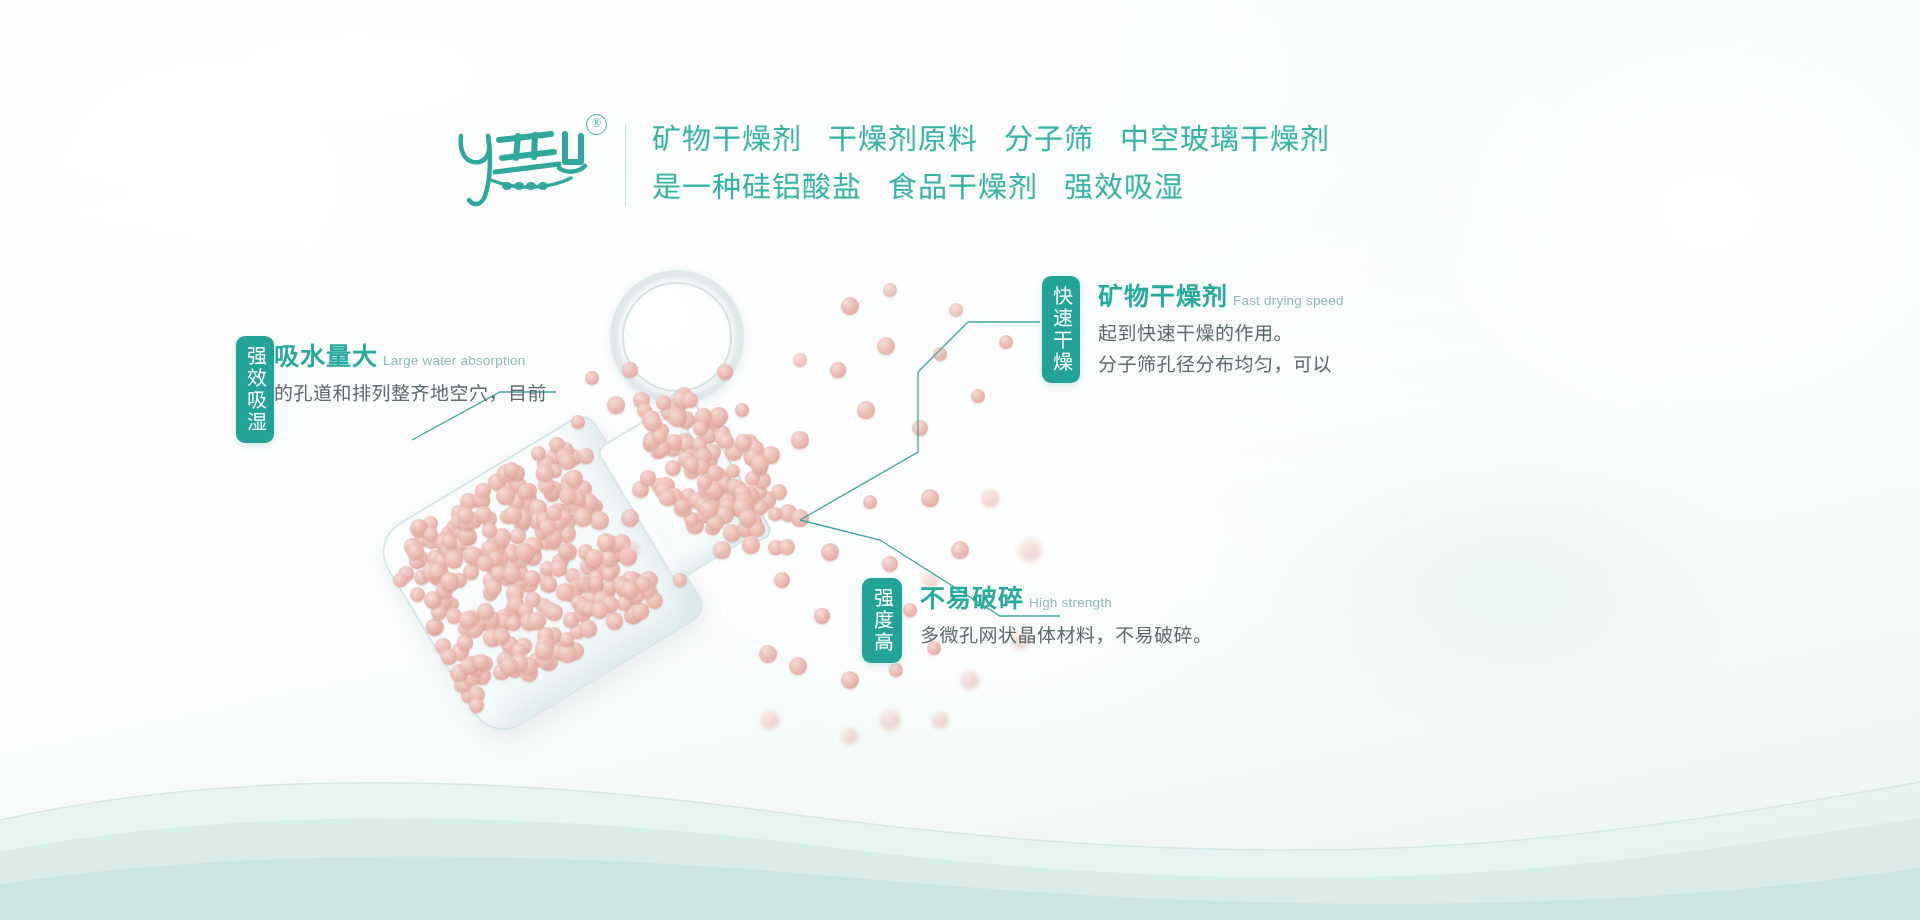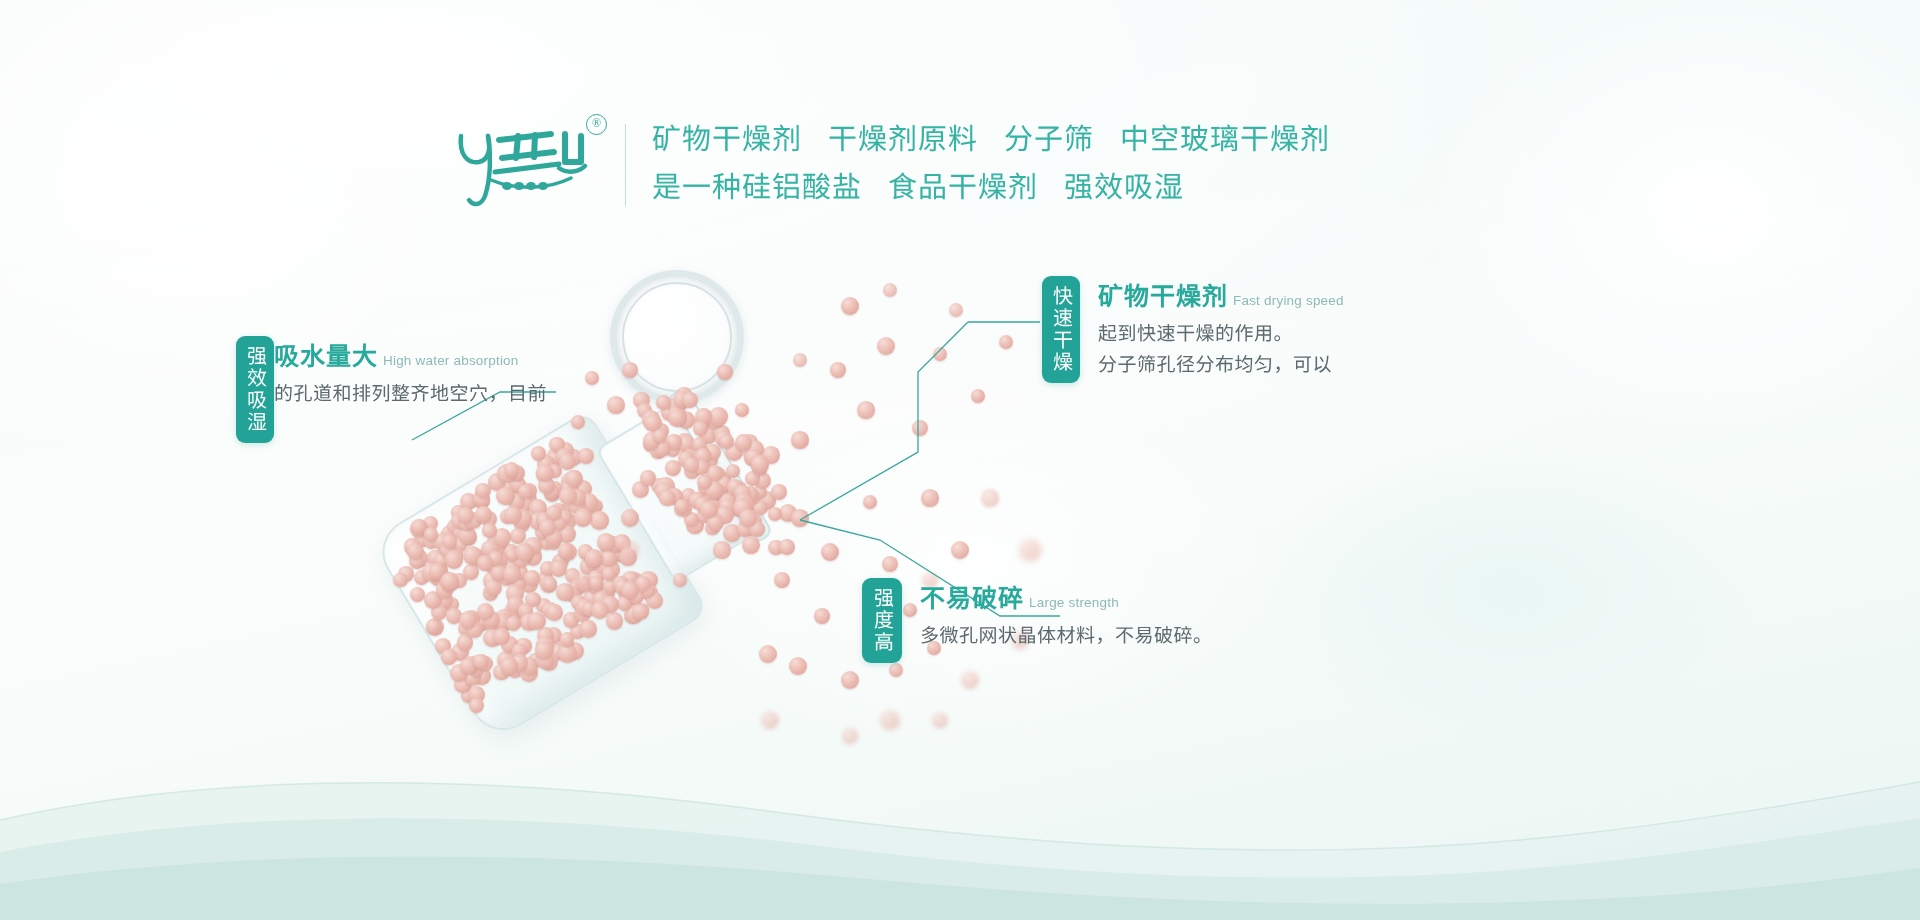--- a/index.html
+++ b/index.html
@@ -672,21 +672,21 @@
     </g>
   </svg>
 
   <div class="callout" id="callout-absorption">
     <div class="badge">
       <span>强效吸湿</span>
     </div>
     <div class="co-text" style="position:absolute;left:0;top:0;padding-left:0;">
       <div class="co-head">
         <span class="co-title">吸水量大</span>
-        <span class="co-sub">High water absorption</span>
+        <span class="co-sub">Large water absorption</span>
       </div>
       <div class="co-body">的孔道和排列整齐地空穴，目前</div>
     </div>
   </div>
 
   <div class="callout" id="callout-speed">
     <div class="badge">
       <span>快速干燥</span>
     </div>
     <div class="co-text">
@@ -699,21 +699,21 @@
     </div>
   </div>
 
   <div class="callout" id="callout-strength">
     <div class="badge">
       <span>强度高</span>
     </div>
     <div class="co-text">
       <div class="co-head">
         <span class="co-title">不易破碎</span>
-        <span class="co-sub">Large strength</span>
+        <span class="co-sub">High strength</span>
       </div>
       <div class="co-body">多微孔网状晶体材料，不易破碎。</div>
     </div>
   </div>
 
   <div class="waves">
     <svg viewBox="0 0 1920 250" preserveAspectRatio="none" xmlns="http://www.w3.org/2000/svg">
       <path d="M0,150 C240,96 520,108 760,140 C1010,174 1280,196 1560,166 C1700,151 1830,128 1920,112 L1920,250 L0,250 Z" fill="#e4f2ef" opacity="0.85"></path>
       <path d="M0,182 C260,132 560,144 820,176 C1080,208 1340,220 1600,192 C1720,179 1840,160 1920,148 L1920,250 L0,250 Z" fill="#d7ebe7" opacity="0.9"></path>
       <path d="M0,214 C280,172 600,184 880,210 C1150,234 1420,242 1680,224 C1780,217 1860,206 1920,198 L1920,250 L0,250 Z" fill="#cde5e0"></path>

